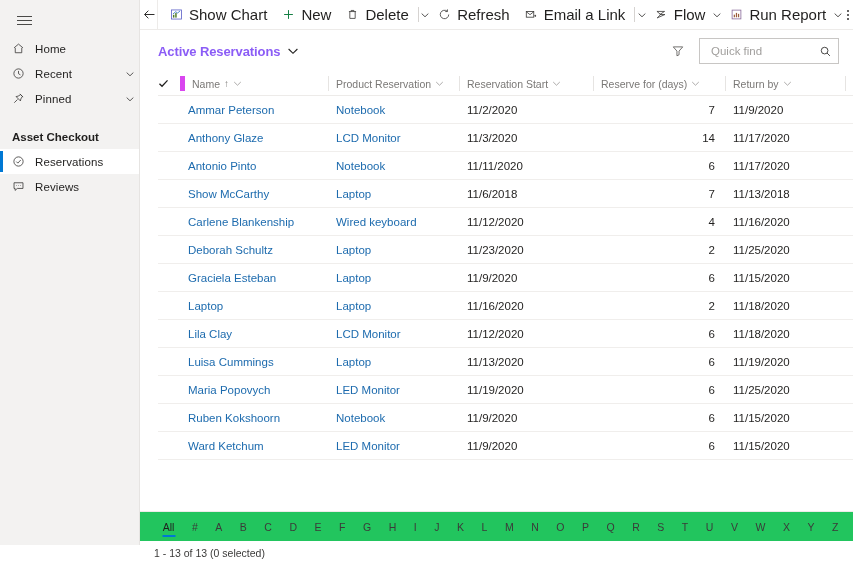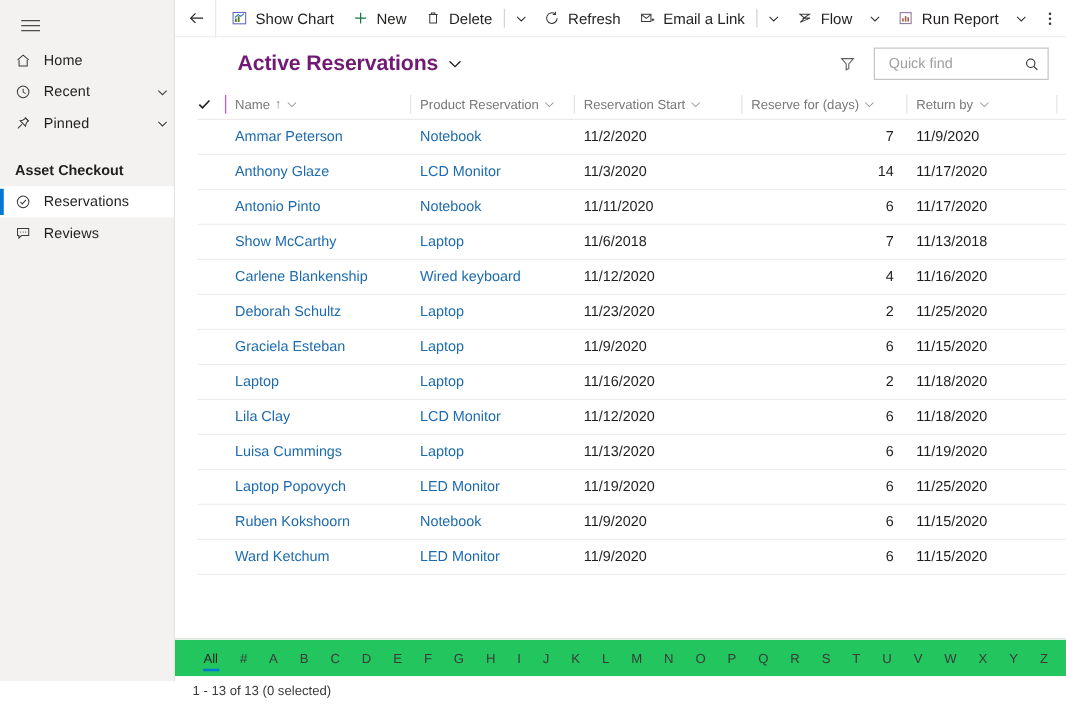--- a/index.html
+++ b/index.html
@@ -87,21 +87,21 @@
 
   
   .cmdbar {
     height: 30px;
     flex: 0 0 30px;
     display: flex;
     align-items: center;
     border-bottom: 1px solid #edebe9;
     background: #ffffff;
     padding-left: 2px;
-    font-size: 12px;
+    font-size: 15px;
     color: #201f1e;
   }
   .cmd-back {
     width: 32px; height: 30px;
     display: flex; align-items: center; justify-content: center;
     cursor: pointer;
     color: #201f1e;
     border-right: 1px solid #edebe9;
     margin-right: 4px;
   }
@@ -133,25 +133,24 @@
   
   .viewhdr {
     height: 42px;
     flex: 0 0 42px;
     display: flex;
     align-items: center;
     padding: 0 14px 0 18px;
     background: #ffffff;
   }
   .view-title {
-    font-size: 17px;
+    font-size: 13px;
     font-weight: bold;
-    color: #701a75;
+    color: #8b5cf6;
     letter-spacing: -0.1px;
-    margin-left: 32px;
   }
   .view-title-caret {
     margin-left: 7px;
     display: inline-flex;
     align-items: center;
     color: #201f1e;
     cursor: pointer;
   }
   .hdr-spacer { flex: 1 1 auto; }
   .filter-btn {
@@ -203,21 +202,21 @@
   .gh-cell {
     display: flex; align-items: center;
     border-left: 1px solid #e6e4e2;
     height: 15px;
     padding-left: 7px;
     cursor: pointer;
     gap: 4px;
     overflow: hidden;
     white-space: nowrap;
   }
-  .gh-cell.first { border-left: 1px solid #d946ef; }
+  .gh-cell.first { border-left: 5px solid #d946ef; }
   .gh-cell .sortarrow { font-size: 10px; color: #7a7876; }
   .gh-cell .gh-caret { color: #9a9897; display:flex; align-items:center; }
 
   .col-name      { width: 148px; flex: 0 0 148px; }
   .col-product   { width: 131px; flex: 0 0 131px; }
   .col-start     { width: 134px; flex: 0 0 134px; align-items: center; }
   .col-days      { width: 132px; flex: 0 0 132px; text-align: right; }
   .col-return    { width: 120px; flex: 0 0 120px; }
   .col-tail      { flex: 1 1 auto; min-width: 0; }
 
@@ -665,21 +664,21 @@
             <span class="gr-check"></span>
             <span class="gr-cell col-name gr-link">Luisa Cummings</span>
             <span class="gr-cell col-product gr-link">Laptop</span>
             <span class="gr-cell col-start gr-text">11/13/2020</span>
             <span class="gr-cell col-days gr-num">6</span>
             <span class="gr-cell col-return gr-text">11/19/2020</span>
             <span class="gr-cell col-tail"></span>
           </div>
           <div class="grid-row">
             <span class="gr-check"></span>
-            <span class="gr-cell col-name gr-link">Laptop Popovych</span>
+            <span class="gr-cell col-name gr-link">Maria Popovych</span>
             <span class="gr-cell col-product gr-link">LED Monitor</span>
             <span class="gr-cell col-start gr-text">11/19/2020</span>
             <span class="gr-cell col-days gr-num">6</span>
             <span class="gr-cell col-return gr-text">11/25/2020</span>
             <span class="gr-cell col-tail"></span>
           </div>
           <div class="grid-row">
             <span class="gr-check"></span>
             <span class="gr-cell col-name gr-link">Ruben Kokshoorn</span>
             <span class="gr-cell col-product gr-link">Notebook</span>

